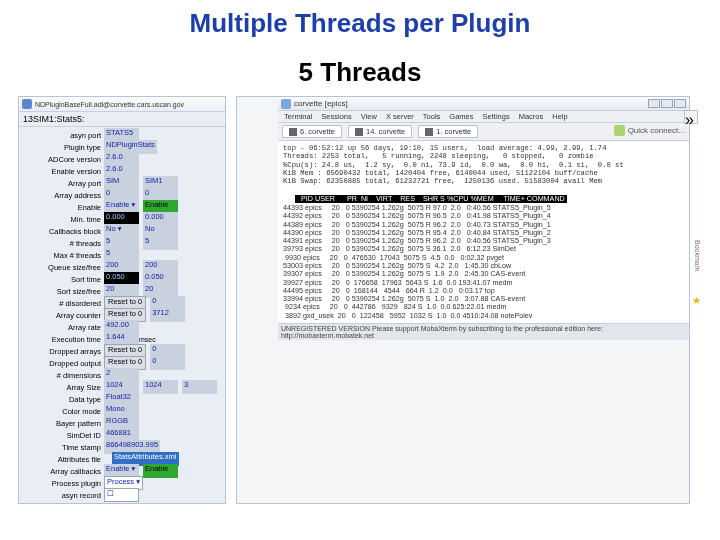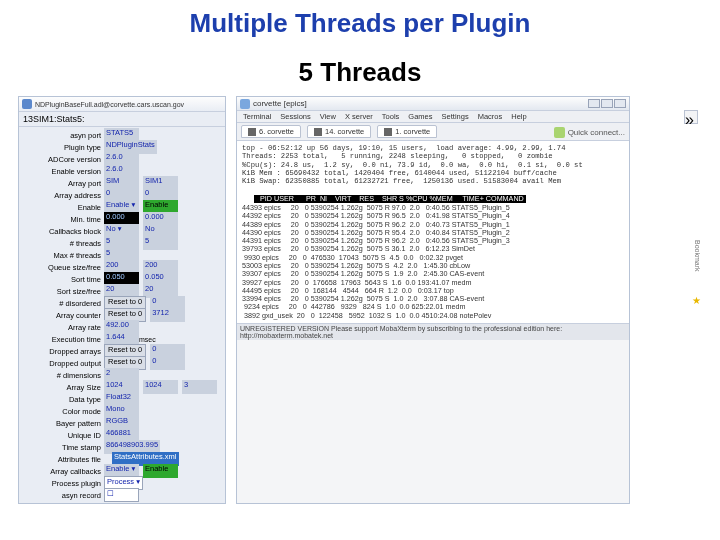--- a/index.html
+++ b/index.html
@@ -17,27 +17,27 @@
   .erow { display: flex; align-items: center; height: 12px; margin-bottom: 0px; }
   .elabel { width: 82px; text-align: right; color: #000; font-size: 7.5px; padding-right: 3px; white-space: nowrap; }
   .eval { background: #c9d1de; color: #1324ac; padding: 0 2px; font-size: 7.5px; min-width: 35px; height: 14px; line-height: 10px; display: inline-block; }
   .eval.green { background: #2ea82e; color: #000; }
   .eval.btn { background: #d9dee7; border: 1px solid #9aa5ba; color: #000; padding: 0 3px; }
   .eval.status { background: #306fc5; color: #fff; margin-left: 8px; }
   .eval.white { background: #fff; border: 1px solid #9aa5ba; color: #1324ac; }
   .eval.black { background: #000; color: #a0c8ff; }
   .erow .spacer { width: 4px; }
   
-  .top { width: 394px; border: 1px solid #b7c3d6; background: #f4f5f7; font-size: 8px; }
+  .top { width: 454px; border: 1px solid #b7c3d6; background: #f4f5f7; font-size: 8px; padding-left: 41px; }
   .tbar { background: linear-gradient(#fdfdfd,#e3e8f0); border-bottom: 1px solid #c7cfde; padding: 1px 3px; display: flex; align-items: center; gap: 3px; height: 14px; }
   .tbar-title { font-size: 8px; color: #333; }
   .wctl { margin-left: auto; display: flex; gap: 1px; }
   .wc { width: 12px; height: 9px; background: #e3e8f0; border: 1px solid #98a3b8; }
   .menubar { display: flex; gap: 9px; padding: 1px 6px; background: #eef0f4; border-bottom: 1px solid #c7cfde; font-size: 7.5px; color: #333; }
-  .tabsrow { display: flex; align-items: flex-end; gap: 6px; padding: 2px 4px; background: #eef0f4; border-bottom: 1px solid #c7cfde; }
+  .tabsrow { display: flex; align-items: flex-start; gap: 6px; padding: 2px 4px; background: #eef0f4; border-bottom: 1px solid #c7cfde; }
   .tab { background: #fff; border: 1px solid #bac2d2; border-radius: 2px 2px 0 0; padding: 1px 6px; font-size: 7.5px; display: flex; align-items: center; gap: 3px; color: #333; }
   .tab .ticon { width: 8px; height: 8px; background: #666; }
   .quick { margin-left: auto; display: flex; align-items: center; gap: 3px; }
   .quick .gicon { width: 11px; height: 11px; background: #a9d470; border-radius: 2px; }
   .quick .qtxt { font-size: 8px; color: #555; }
   .topbody { background: #fff; font-family: "Courier New", monospace; font-size: 7.2px; color: #333; padding: 3px 5px; line-height: 1.15; white-space: pre; overflow: hidden; }
   .hdr { background: #000; color: #fff; display: inline-block; padding: 0 2px; margin: 1px 12px; }
   .unreg { background: #e3e6ec; border-top: 1px solid #c7cfde; padding: 1px 3px; font-size: 7px; color: #444; }
   .sidebtns { position: absolute; right: 22px; top: 110px; display: flex; flex-direction: column; gap: 2px; }
   .sb { width: 14px; height: 14px; border: 1px solid #bac2d2; background: #f3f4f6; }
@@ -186,21 +186,21 @@
         </div>
         <div class="erow">
           <div class="elabel">Color mode</div>
           <span class="eval">Mono</span>
         </div>
         <div class="erow">
           <div class="elabel">Bayer pattern</div>
           <span class="eval">RGGB</span>
         </div>
         <div class="erow">
-          <div class="elabel">Unique ID</div>
+          <div class="elabel">SimDet ID</div>
           <span class="eval">466881</span>
         </div>
         <div class="erow">
           <div class="elabel">Time stamp</div>
           <span class="eval">866498903.995</span>
         </div>
         <div class="erow">
           <div class="elabel">Attributes file</div>
           <span class="eval status">StatsAttributes.xml</span>
         </div>

